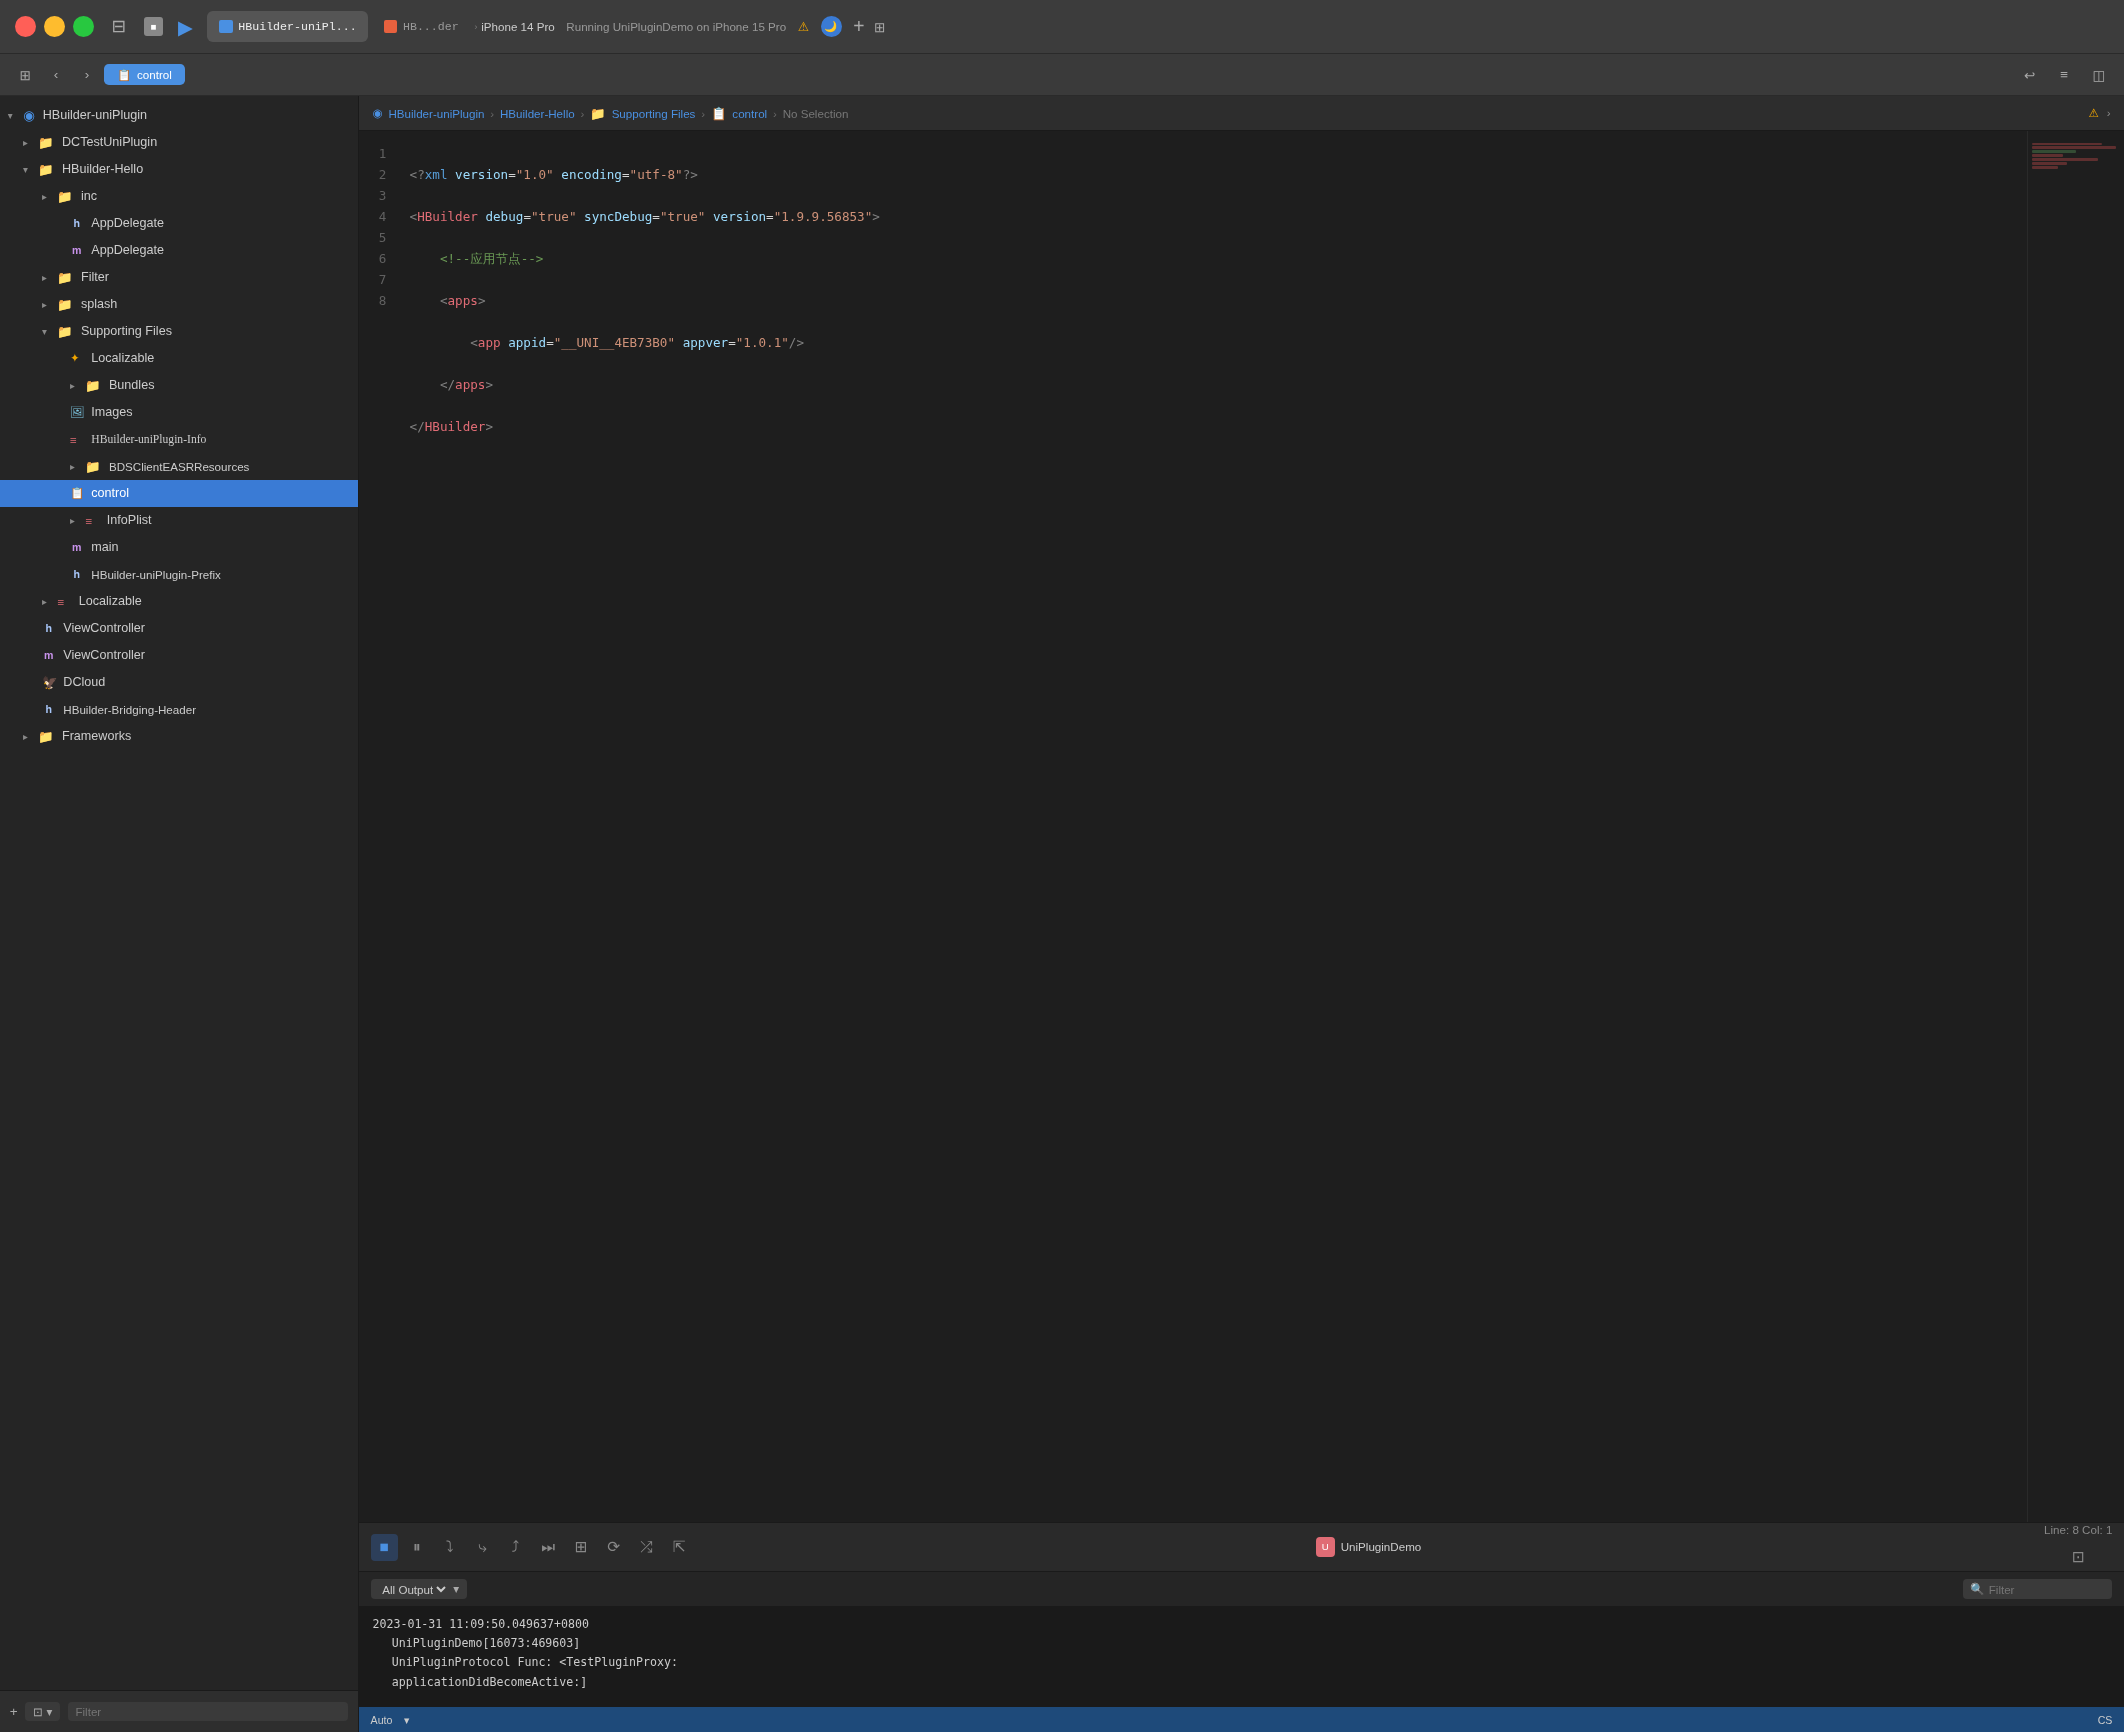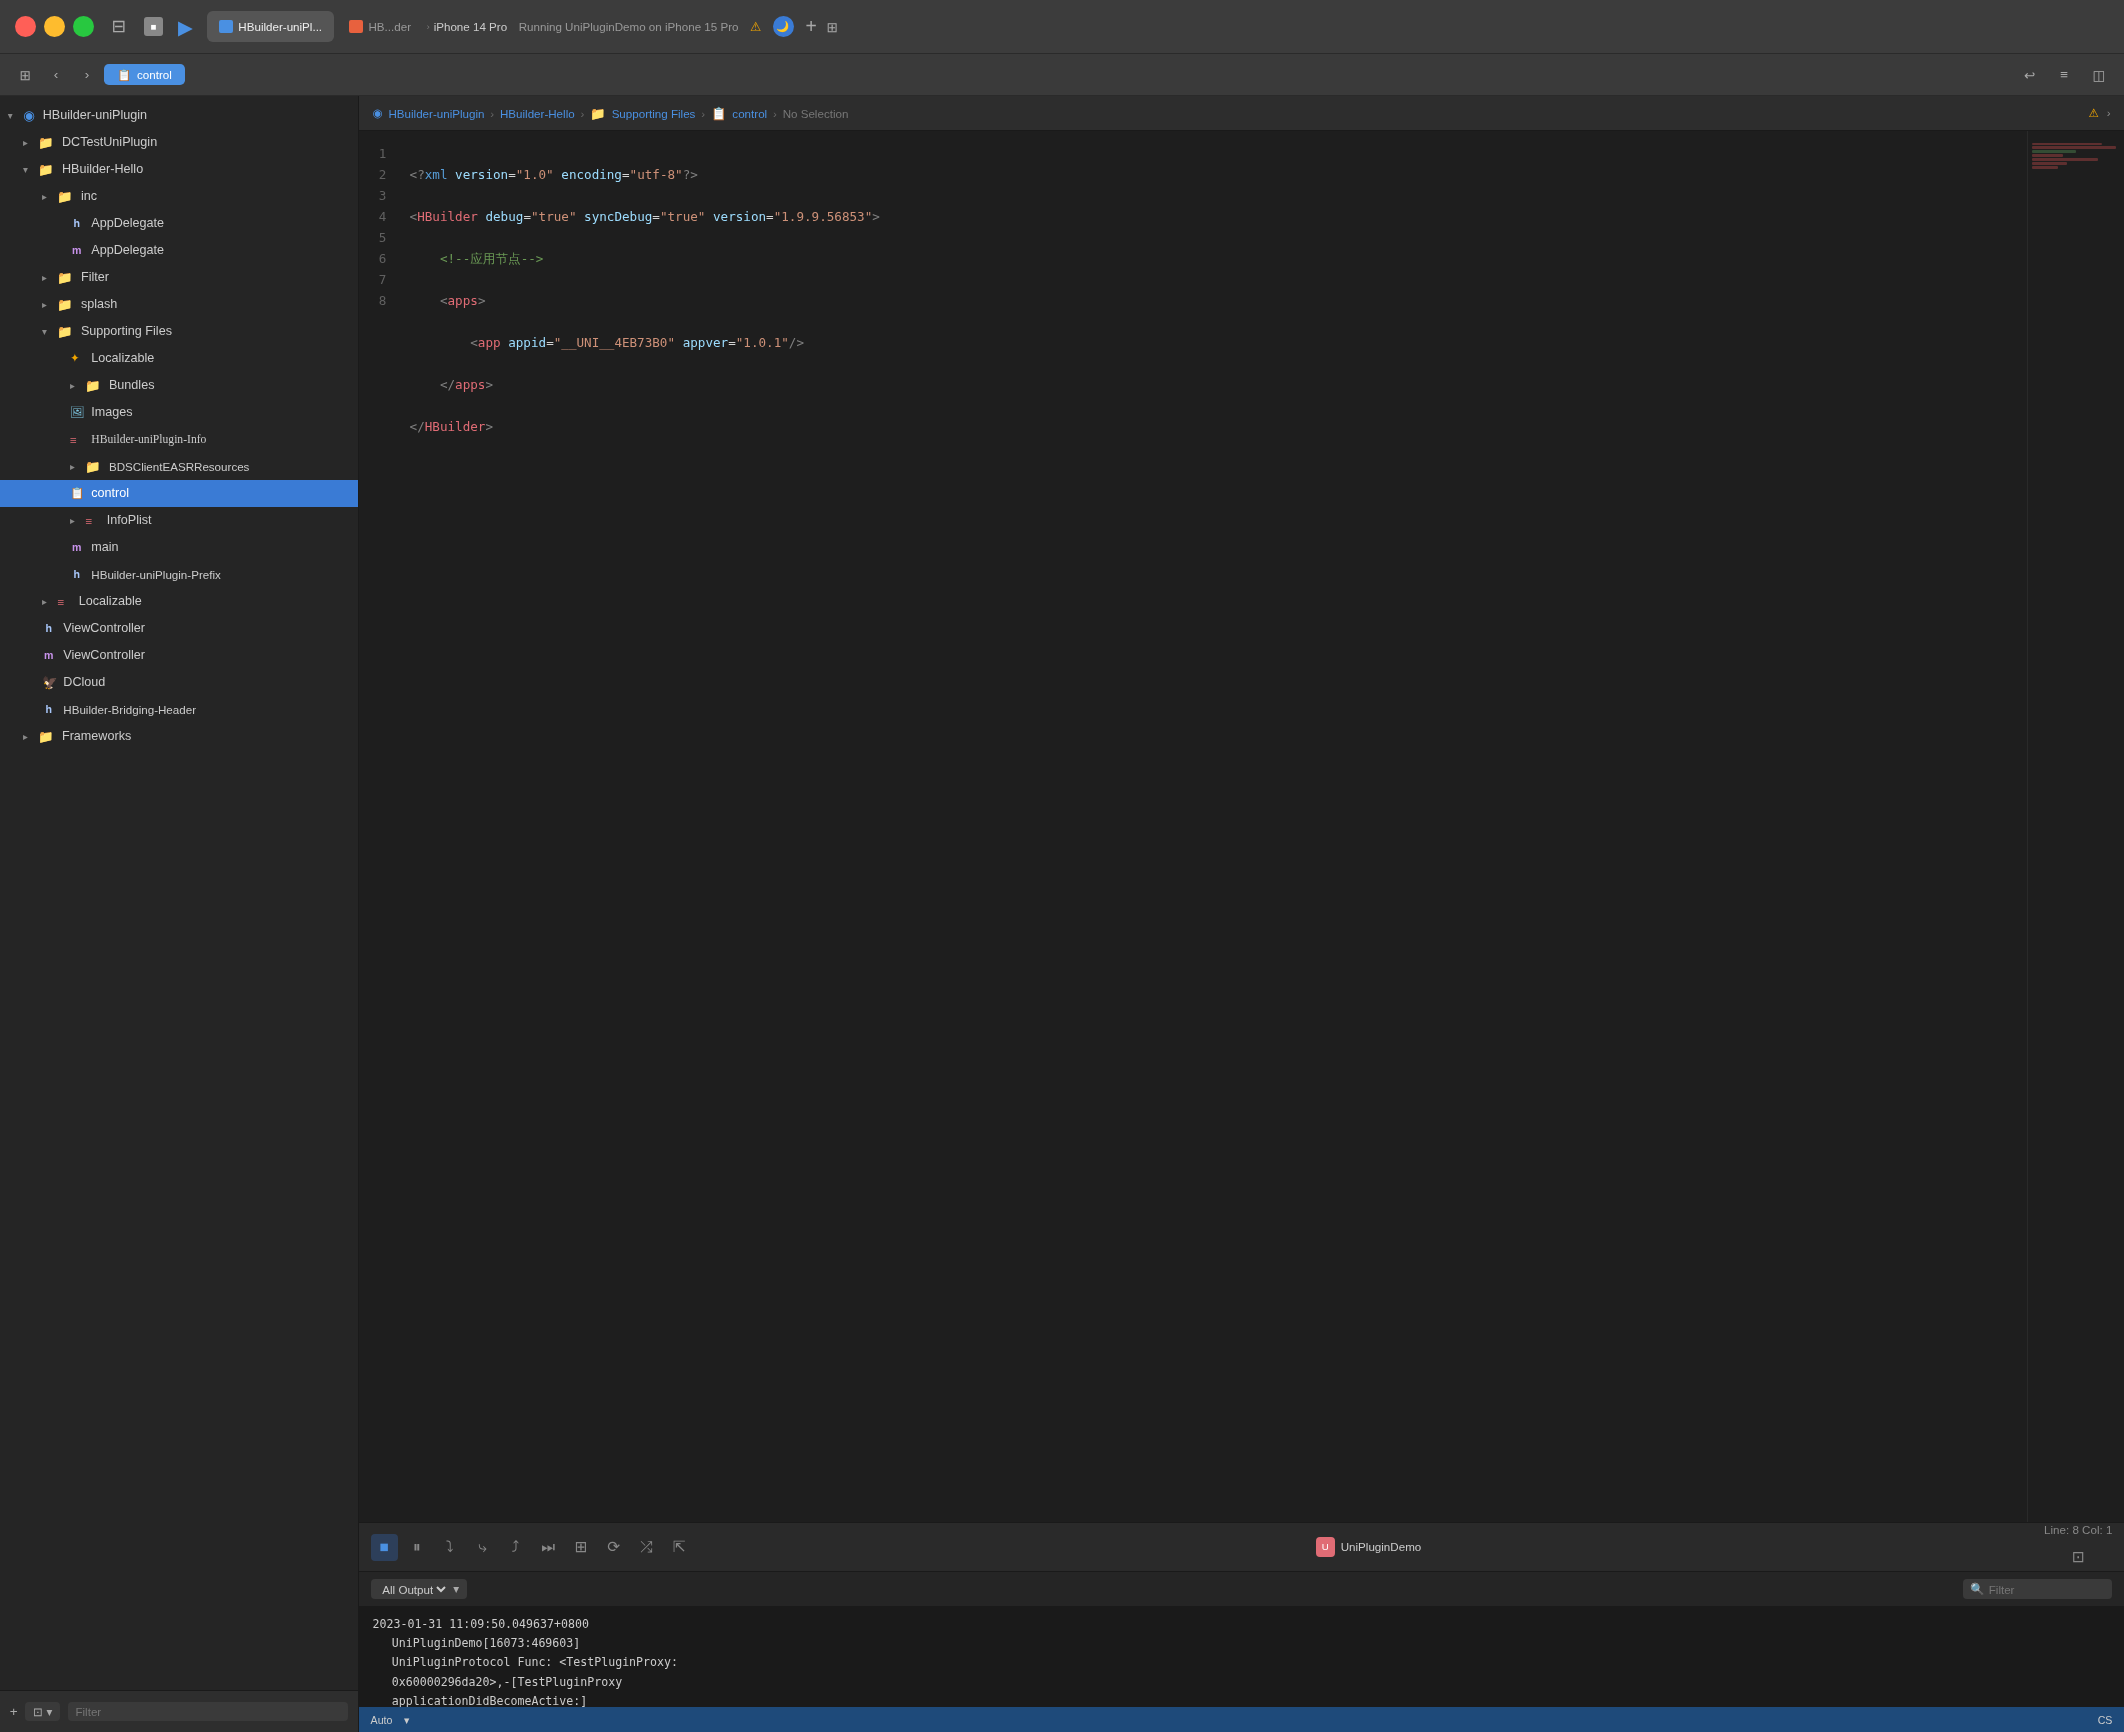--- a/index.html
+++ b/index.html
@@ -32,20 +32,21 @@
     }
     .app-tab {
       height: 31px;
       padding: 0 11.6px;
       border-radius: 5.8px;
       display: flex;
       align-items: center;
       gap: 5.8px;
       font-size: 11.6px;
       cursor: pointer;
+      font-family: Liberation Mono, monospace;
     }
     .app-tab.active { background: #555; color: #eee; }
     .app-tab:not(.active) { background: transparent; color: #999; }
     .tab-icon { width: 13.5px; height: 13.5px; border-radius: 1.9px; }
     .tab-icon-blue { background: #4a90e2; }
     .tab-icon-orange { background: #e8613e; }
     .chevron-separator { color: #777; font-size: 9.7px; }
 
     
     .toolbar {
@@ -559,21 +560,20 @@
           <div class="console-filter">
             <span>🔍</span>
             <input type="text" style="background: transparent; border: none; outline: none; color: rgb(204, 204, 204); font-size: 11.6px; width: 116px;" placeholder="Filter">
           </div>
         </div>
       </div>
       <div class="console-content">
         <div class="console-line">2023-01-31 11:09:50.049637+0800</div>
         <div class="console-line" style="padding-left:19.3px;">UniPluginDemo[16073:469603]</div>
         <div class="console-line" style="padding-left:19.3px;">UniPluginProtocol Func: &lt;TestPluginProxy:</div>
-        <div class="console-line" style="padding-left:19.3px;">0x60000296da20&gt;,-[TestPluginProxy</div>
         <div class="console-line" style="padding-left:19.3px;">applicationDidBecomeActive:]</div>
       </div>
     </div>
 
     <div class="status-bar">
       <div class="status-left">
         <span>Auto</span>
         <span>▾</span>
       </div>
       <div class="status-right">

